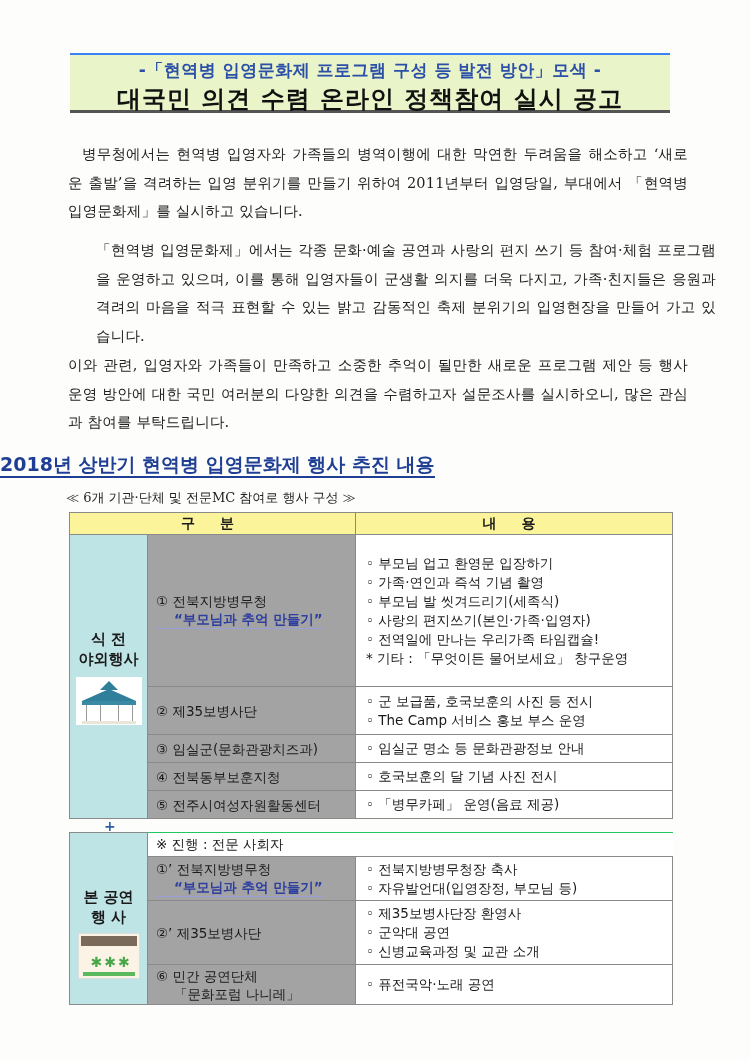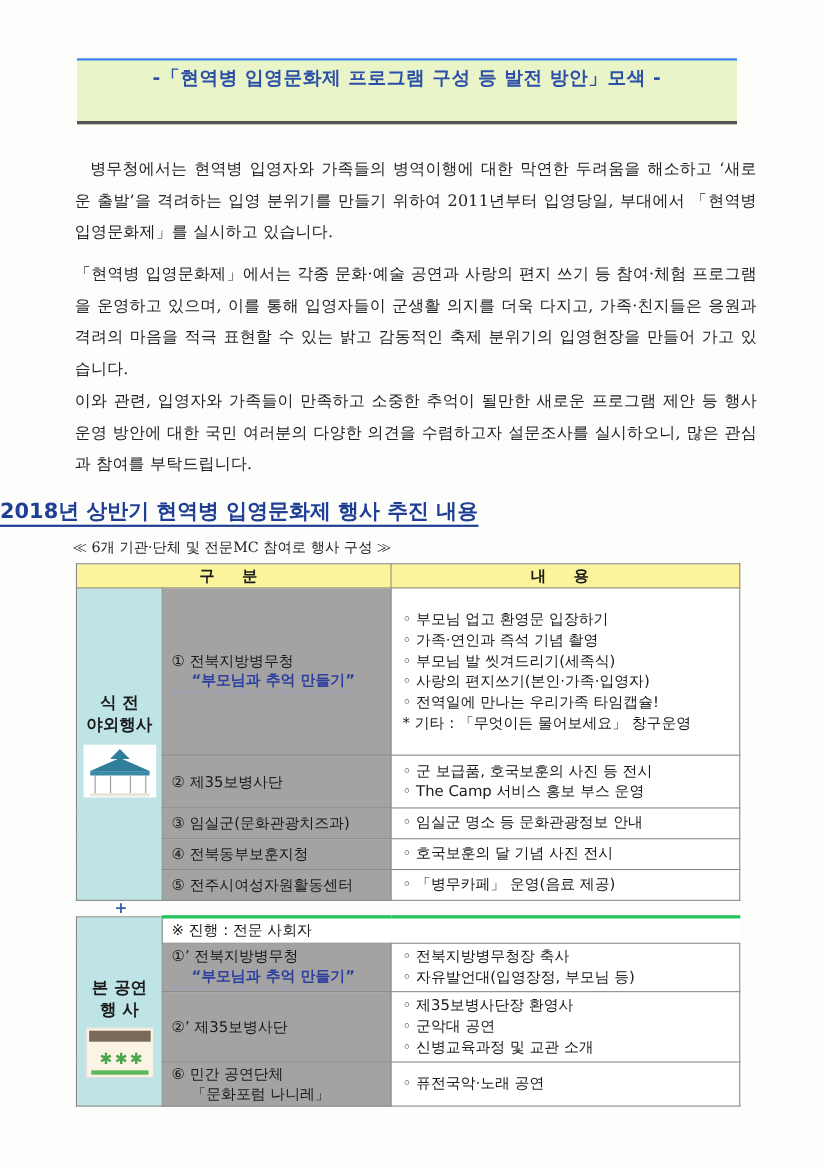--- a/index.html
+++ b/index.html
@@ -13,21 +13,21 @@
     }
     .header-sub { font-size: 17px; font-weight: bold; color: #2c4fa8; margin-top: 4px; letter-spacing: 0.5px; }
     .header-main { font-size: 24px; font-weight: bold; color: #111; margin-top: 1px; letter-spacing: 1px; }
 
     .para {
       position: absolute; left: 68px; width: 620px;
       font-family: "DejaVu Serif", serif; font-size: 14.5px; line-height: 28.5px;
       color: #222; text-align: justify; letter-spacing: 0.2px;
     }
     .para.p1 { top: 140px; text-indent: 14px; }
-    .para.p2 { top: 236px; }
+    .para.p2 { top: 236px; margin-left: 28px; }
     .para.p3 { top: 351px; }
 
     .section-title {
       position: absolute; left: 0; width: 750px; top: 452px; 
       font-size: 19px; font-weight: bold; color: #1f3f94;
     }
     .section-title span { border-bottom: 2px solid #1f3f94; padding-bottom: 1px; }
 
     .caption {
       position: absolute; left: 66px; top: 489px; font-family: "DejaVu Serif", serif;
@@ -52,21 +52,21 @@
                border-bottom: 1px dotted #9aa0d8; width: fit-content; }
     .bullet { display: block; line-height: 19px; }
 
     .plus { position: absolute; left: 104px; top: 818px; color: #2c5fa8; font-weight: bold; font-size: 14px; }
 
     table.second {
       position: absolute; left: 69px; top: 832px; width: 604px;
       border-collapse: collapse; font-size: 13.5px;
     }
     table.second td { border: 1px solid #8a8a8a; vertical-align: middle; }
-    table.second td.note { border-right: none; border-top: 3px solid #22c55e; background: #fff; padding-left: 8px; height: 24px; }
+    table.second td.note { border-right: none; border-top: 1px solid #22c55e; background: #fff; padding-left: 8px; height: 24px; }
 
     .icon-box { display: block; margin: 8px auto 0; width: 66px; height: 48px; background: #fff; position: relative; }
     .tent-roof { position: absolute; left: 6px; top: 12px; width: 0; height: 0;
       border-left: 27px solid transparent; border-right: 27px solid transparent; border-bottom: 12px solid #2f7f9a; }
     .tent-top { position: absolute; left: 24px; top: 4px; width: 0; height: 0;
       border-left: 9px solid transparent; border-right: 9px solid transparent; border-bottom: 9px solid #2f7f9a; }
     .tent-band { position: absolute; left: 6px; top: 24px; width: 54px; height: 4px; background: #3a8aa6; }
     .tent-leg { position: absolute; top: 28px; width: 1px; height: 18px; background: #999; }
     .tent-floor { position: absolute; left: 6px; top: 44px; width: 54px; height: 3px; background: #e8e6d8; }
 
@@ -78,20 +78,21 @@
     .watermark {
       position: absolute; left: 215px; top: 630px; font-size: 90px; font-weight: bold;
       color: rgba(240, 120, 110, 0.12); letter-spacing: 8px; pointer-events: none;
     }
   </style>
 </head>
 <body>
 
 <div class="header-box">
   <div class="header-sub">-「현역병 입영문화제 프로그램 구성 등 발전 방안」모색 -</div>
+  <div class="header-main">대국민 의견 수렴 온라인 정책참여 실시 공고</div>
 </div>
 
 <p class="para p1">병무청에서는 현역병 입영자와 가족들의 병역이행에 대한 막연한 두려움을 해소하고 ‘새로운 출발’을 격려하는 입영 분위기를 만들기 위하여 2011년부터 입영당일, 부대에서 「현역병 입영문화제」를 실시하고 있습니다.</p>
 <p class="para p2">「현역병 입영문화제」에서는 각종 문화·예술 공연과 사랑의 편지 쓰기 등 참여·체험 프로그램을 운영하고 있으며, 이를 통해 입영자들이 군생활 의지를 더욱 다지고, 가족·친지들은 응원과 격려의 마음을 적극 표현할 수 있는 밝고 감동적인 축제 분위기의 입영현장을 만들어 가고 있습니다.</p>
 <p class="para p3">이와 관련, 입영자와 가족들이 만족하고 소중한 추억이 될만한 새로운 프로그램 제안 등 행사 운영 방안에 대한 국민 여러분의 다양한 의견을 수렴하고자 설문조사를 실시하오니, 많은 관심과 참여를 부탁드립니다.</p>
 
 <div class="watermark">이일</div>
 
 <div class="section-title">
   <span>2018년 상반기 현역병 입영문화제 행사 추진 내용</span>

